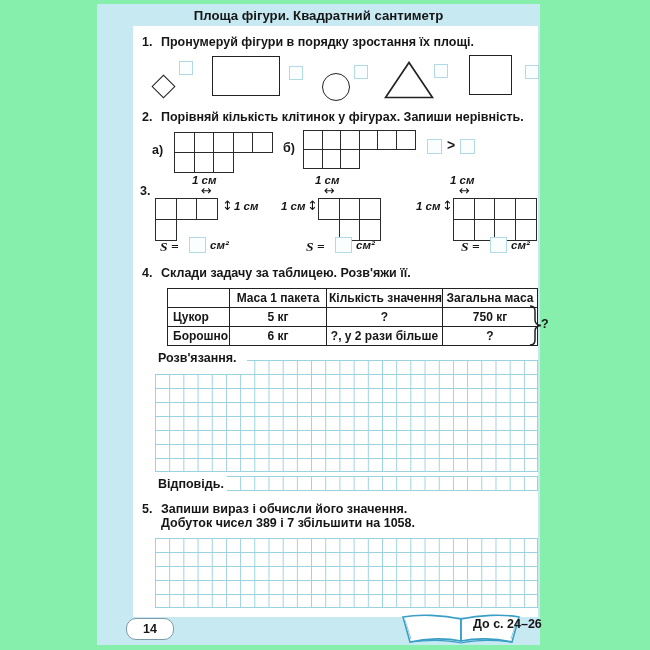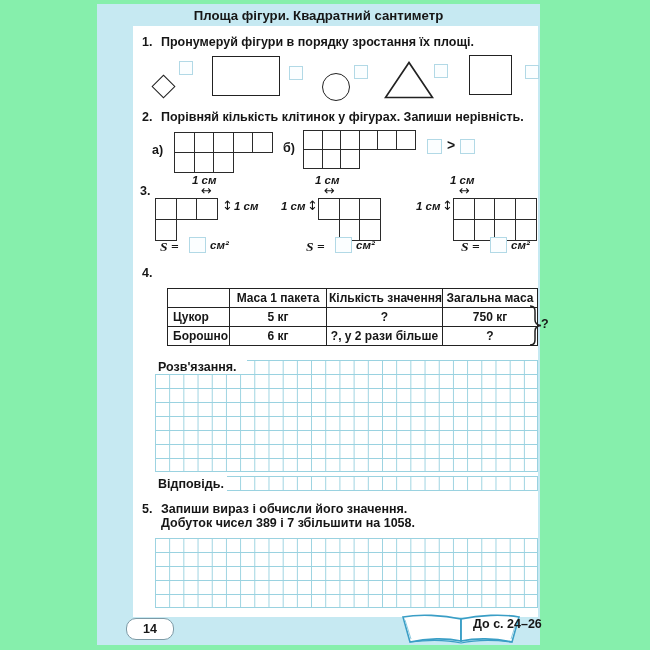--- a/index.html
+++ b/index.html
@@ -162,20 +162,21 @@
         <div class="cell" style="width: 22px; height: 22px; margin-left: -1.5px;"></div>
         <div class="cell" style="width: 22px; height: 22px; margin-left: -1.5px;"></div>
         <div class="cell" style="width: 22px; height: 22px; margin-left: -1.5px;"></div>
       </div>
     </div>
   <div class="abs sline" style="left:461px;top:239px;">S =</div>
   <div class="abs sbox" style="left:490px;top:237px;"></div>
   <div class="abs unit" style="left:511px;top:239px;">см²</div>
 
   <div class="abs txt num" style="left:142px;top:266px;">4.</div>
+  <div class="abs txt" style="left:161px;top:266px;">Склади задачу за таблицею. Розв'яжи її.</div>
 
   <table class="abs t4" id="t4table" style="left:167px;top:288px;width:370px;">
     <colgroup>
         <col style="width:62px">
         <col style="width:97px">
         <col style="width:116px">
         <col style="width:95px">
       </colgroup>
     <thead>
         <tr>
@@ -200,21 +201,21 @@
         </tr>
       </tbody>
   </table>
   <svg class="abs" style="left:528px;top:304px;" width="14" height="43" viewBox="0 0 14 43">
     <path d="M2 2 C8 2 7 7 7 11 L7 16 C7 19 9 21 13 21.5 C9 22 7 24 7 27 L7 32 C7 36 8 41 2 41" fill="none" stroke="#222" stroke-width="1.5"></path>
   </svg>
   <div class="abs txt" style="left:541px;top:317px;">?</div>
 
   <div class="abs gridpaper" style="left:155px;top:360px;width:383px;height:112px;"></div>
   <div class="abs patch" style="left:155px;top:360px;width:92px;height:14px;"></div>
-  <div class="abs txt" style="left:158px;top:360px;">Розв'язання.</div>
+  <div class="abs txt" style="left:158px;top:351px;">Розв'язання.</div>
 
   <div class="abs gridpaper" style="left:155px;top:476px;width:383px;height:15px;"></div>
   <div class="abs patch" style="left:155px;top:476px;width:72px;height:15px;"></div>
   <div class="abs txt" style="left:158px;top:477px;">Відповідь.</div>
 
   <div class="abs txt num" style="left:142px;top:502px;">5.</div>
   <div class="abs txt" style="left:161px;top:502px;">Запиши вираз і обчисли його значення.</div>
   <div class="abs txt" style="left:161px;top:516px;">Добуток чисел 389 і 7 збільшити на 1058.</div>
   <div class="abs gridpaper" style="left:155px;top:538px;width:383px;height:70px;"></div>
 

